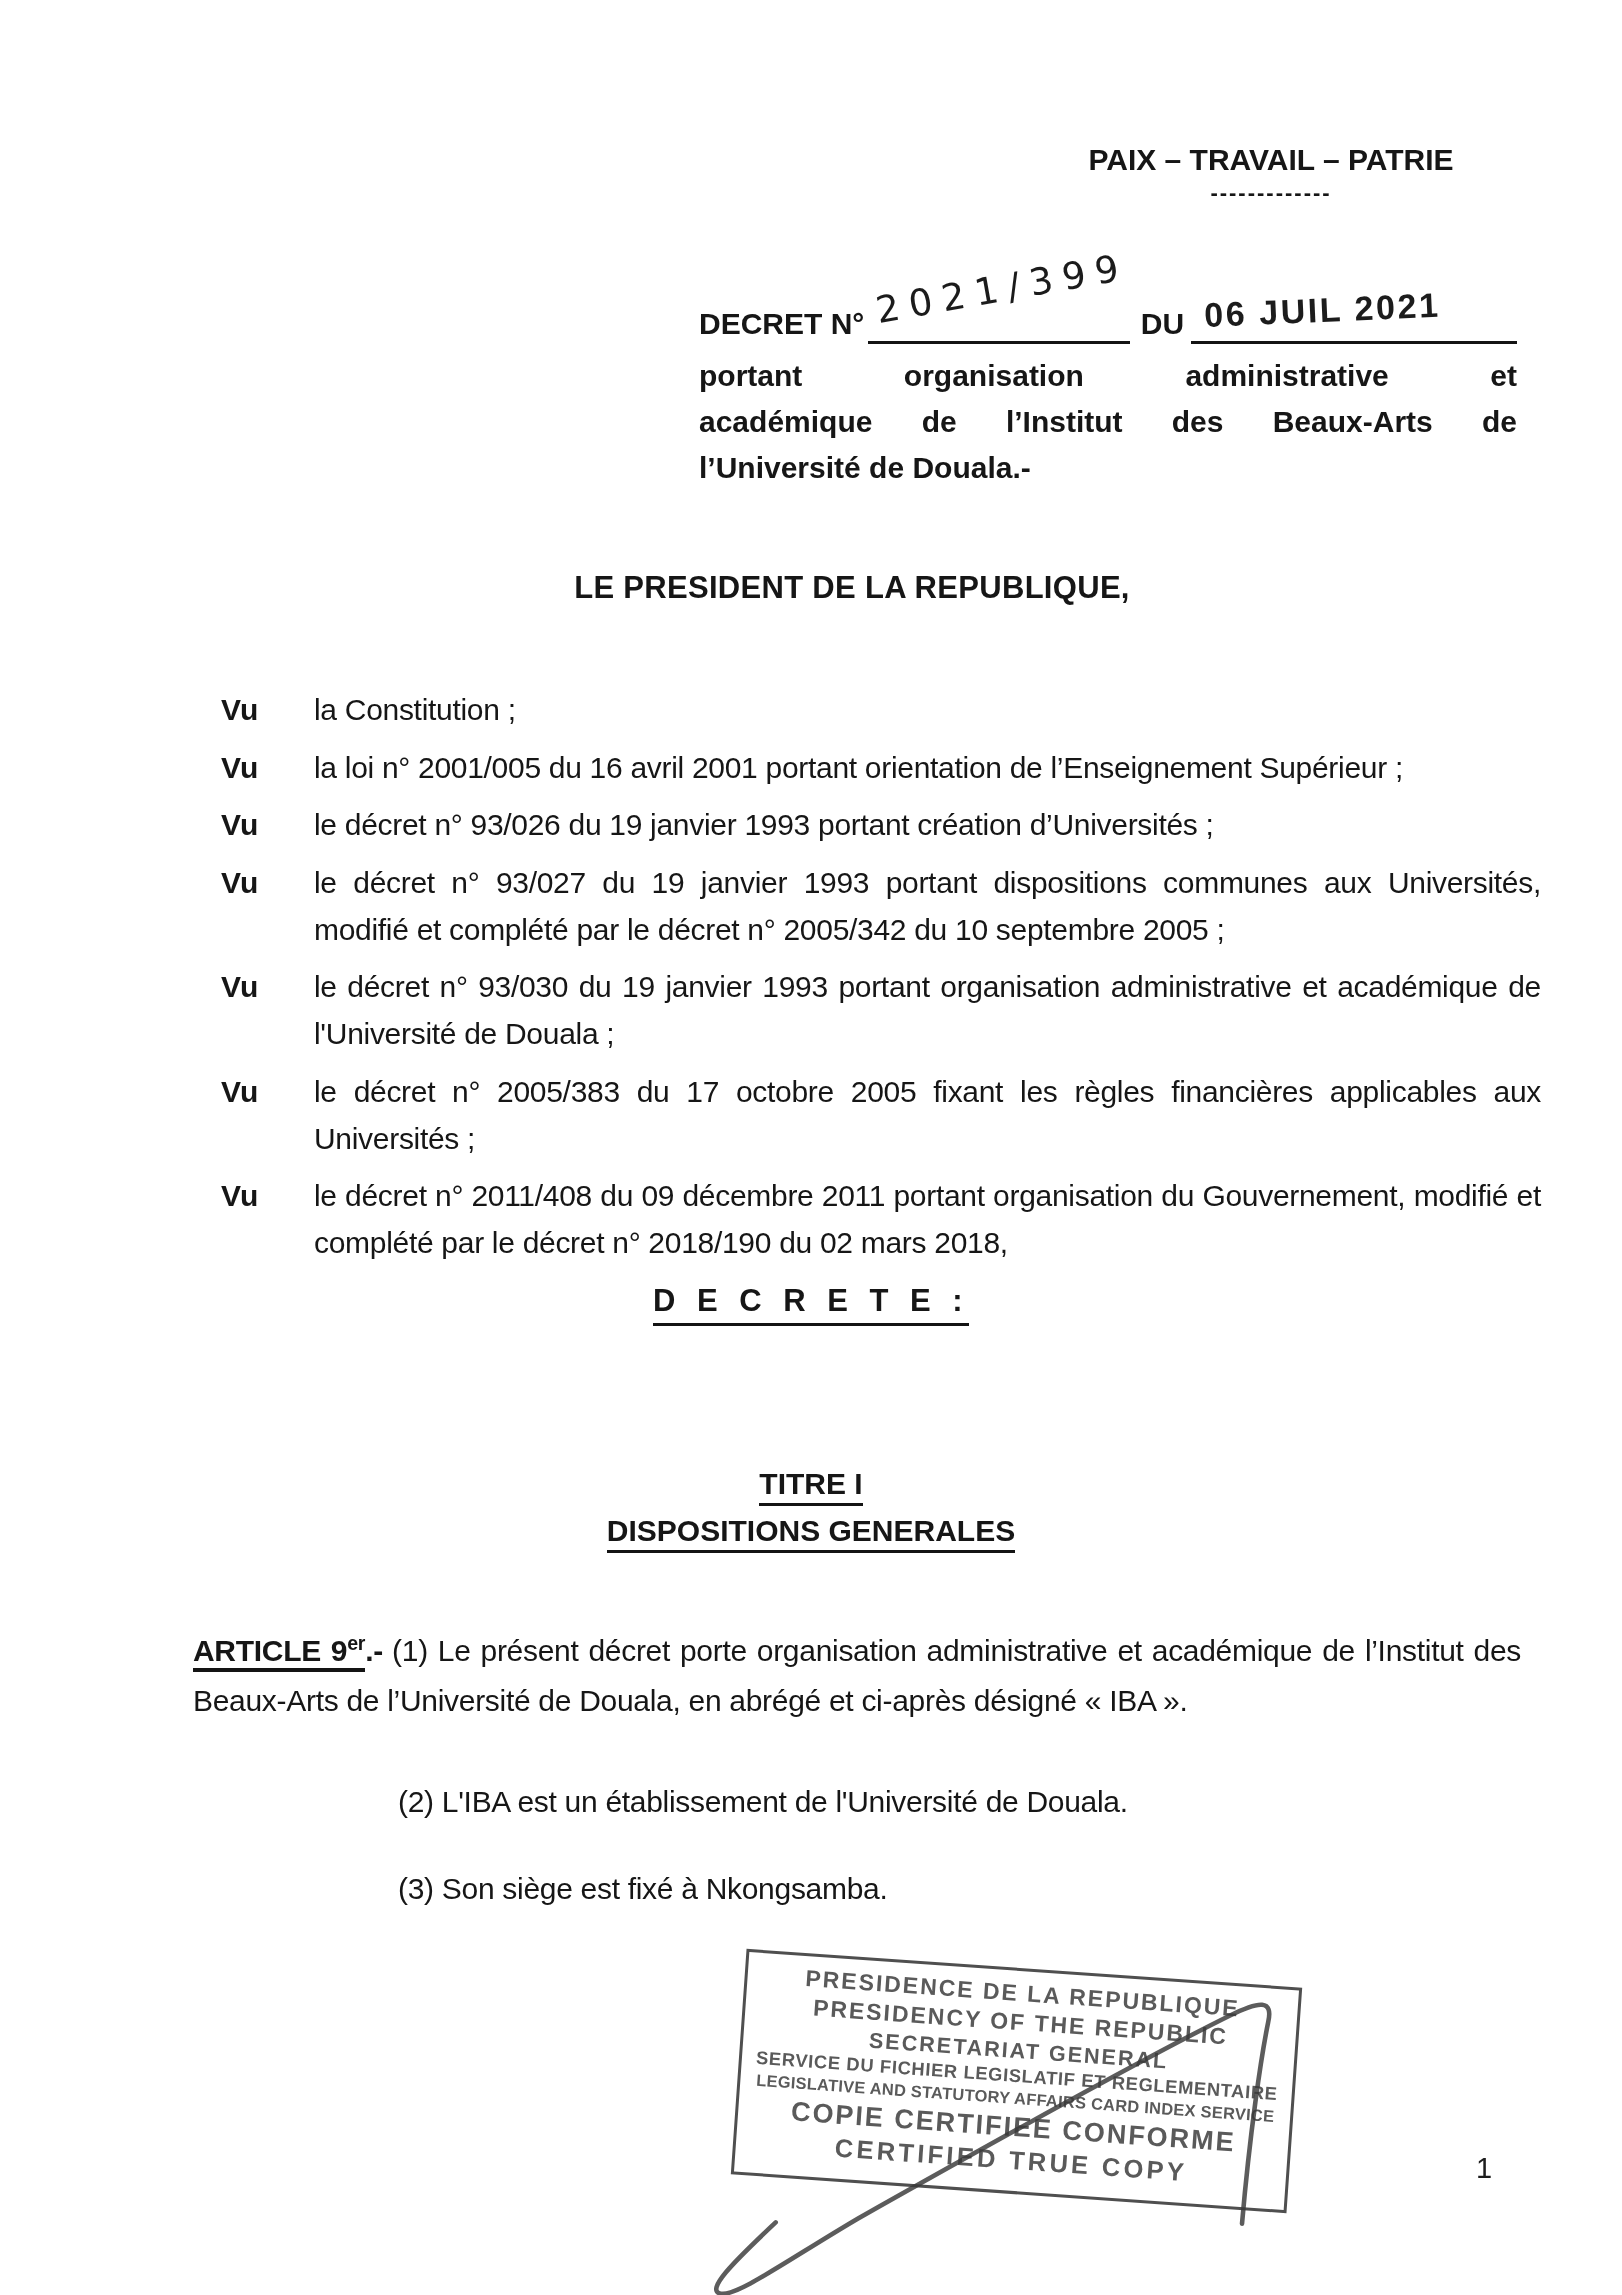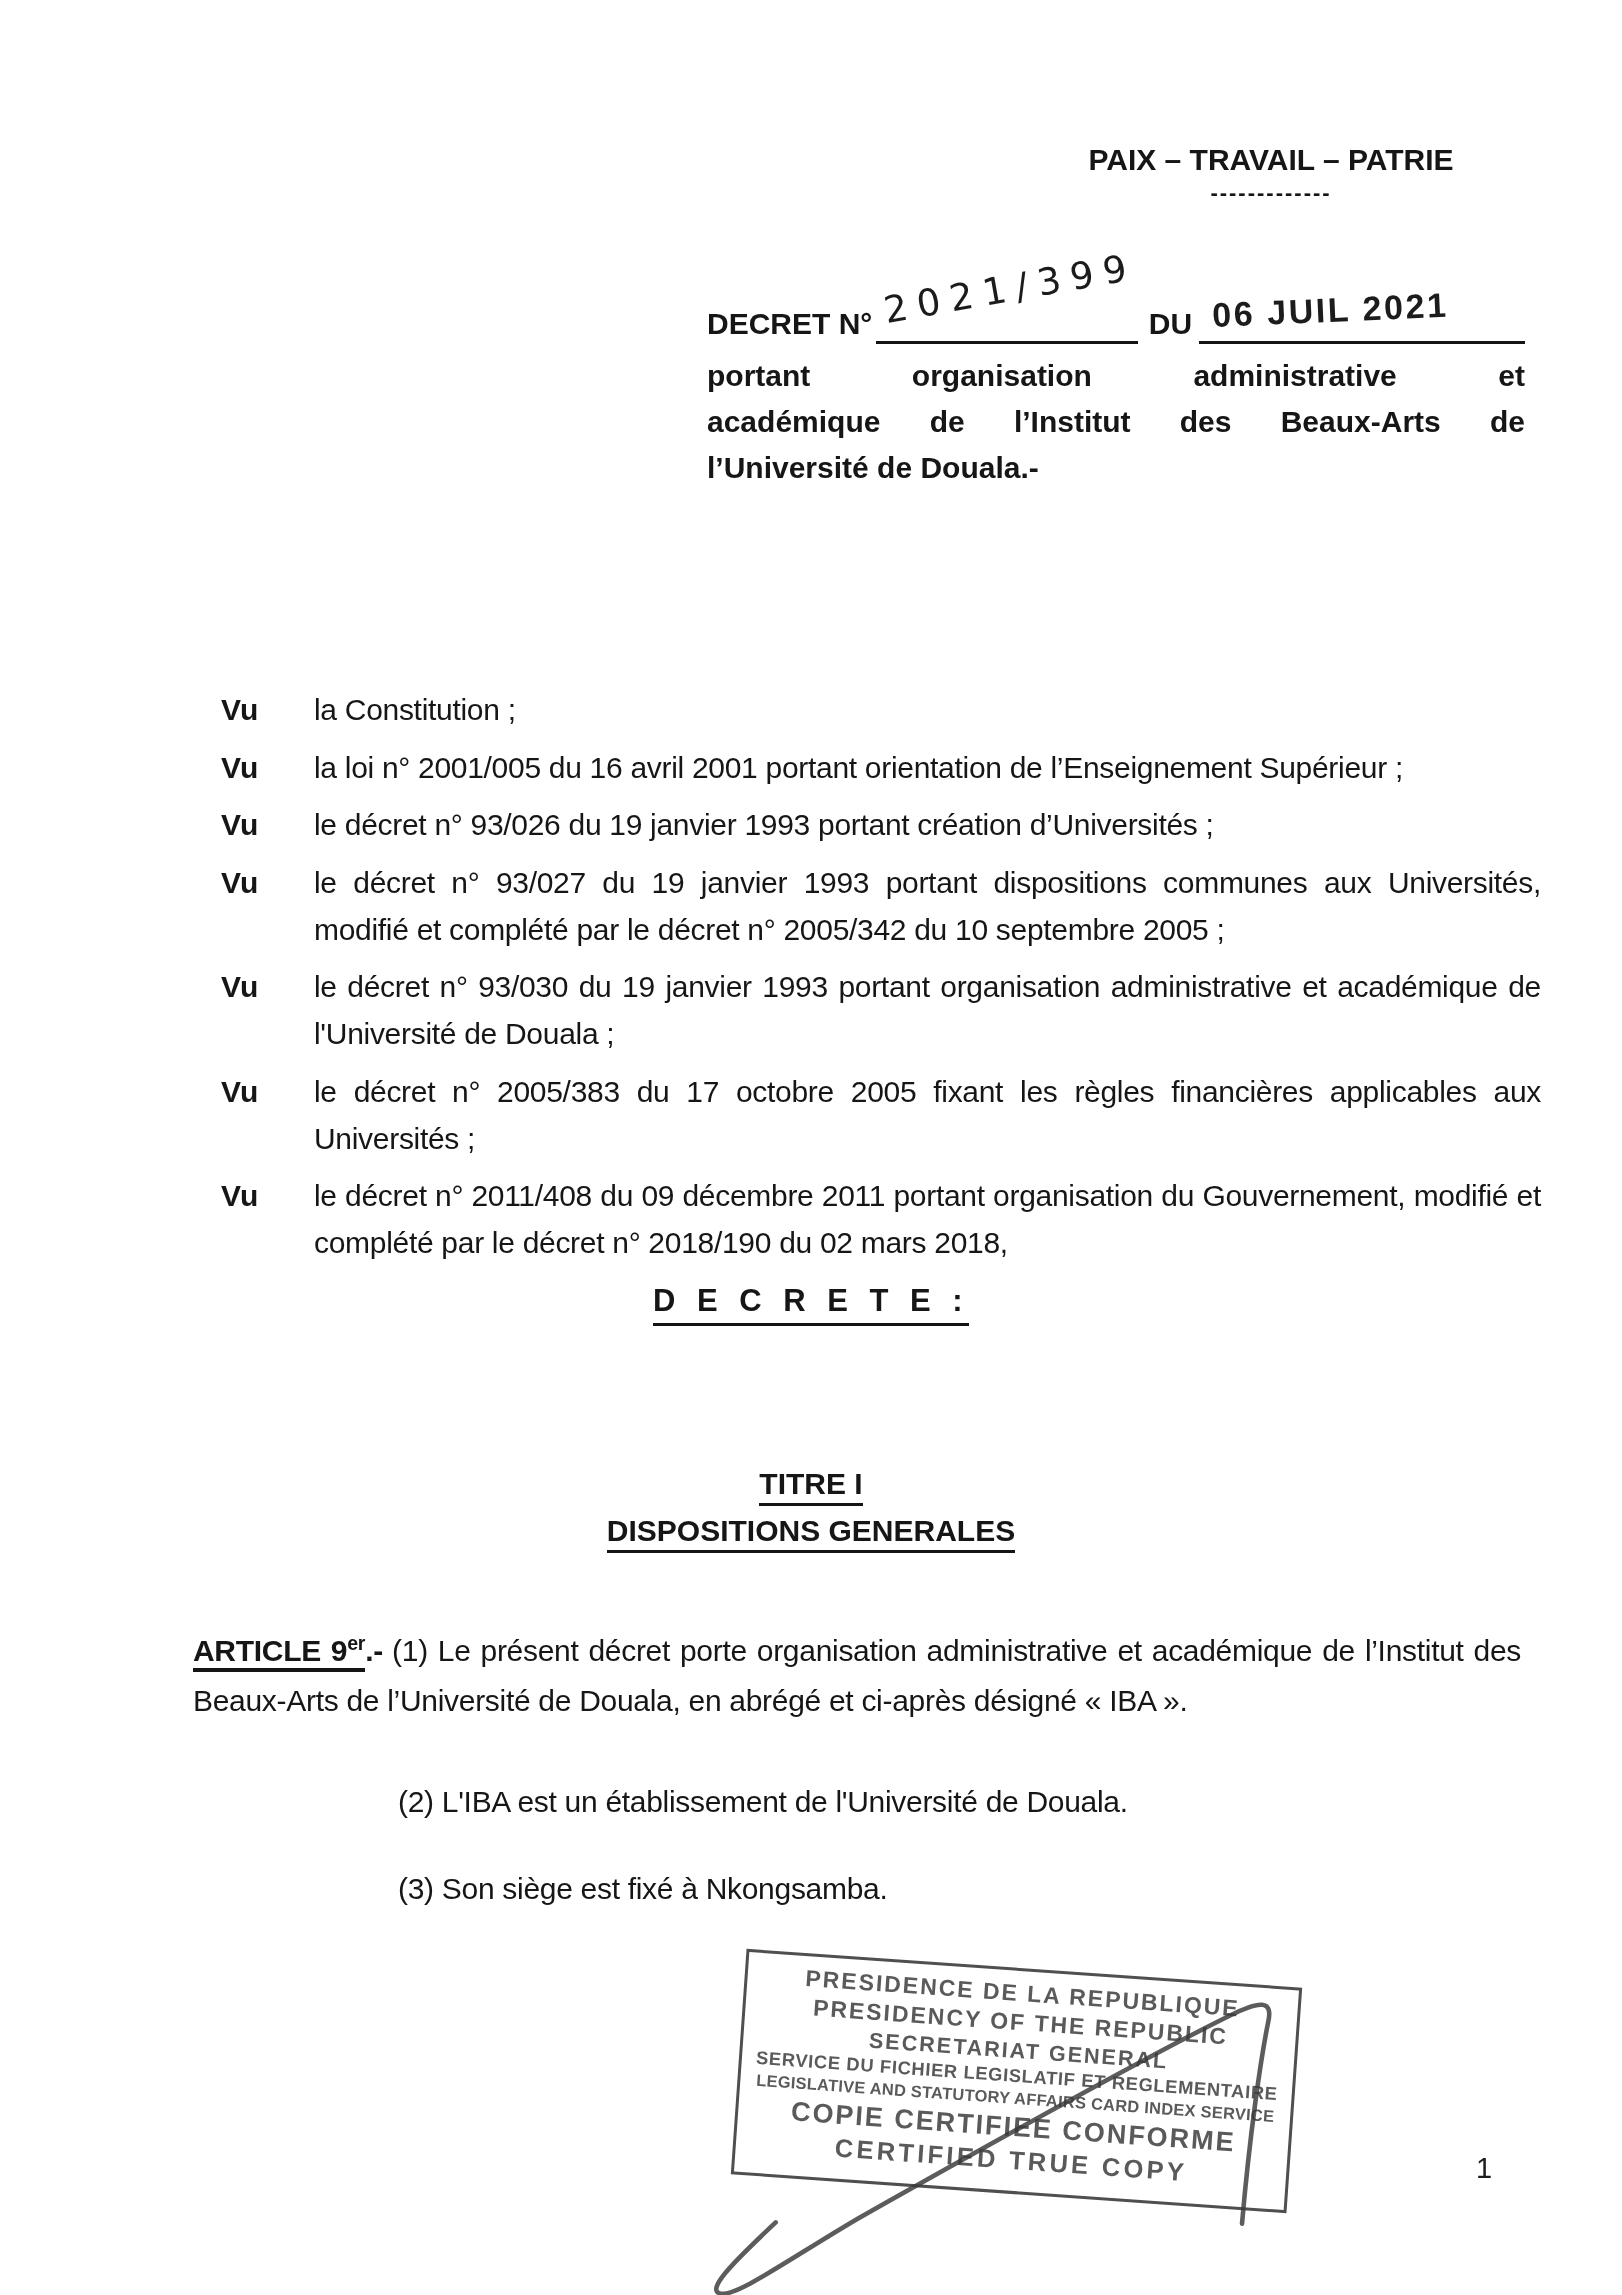--- a/index.html
+++ b/index.html
@@ -6,21 +6,21 @@
   .page{
     position:relative;width:1622px;height:2295px;background:#ffffff;
     color:#161616;font-family:"Liberation Sans",sans-serif;overflow:hidden;
   }
   
   .hdr-left{position:absolute;left:193px;top:143px;width:494px;text-align:center;}
   .hdr-right{position:absolute;left:1055px;top:143px;width:432px;text-align:center;}
   .hdr-title{font-weight:700;font-size:30px;white-space:nowrap;}
   .hdr-sep{font-weight:700;font-size:22px;letter-spacing:2px;margin-top:2.6px;}
   
-  .decree-head{position:absolute;left:699px;top:267px;width:818px;margin-left:8px;}
+  .decree-head{position:absolute;left:699px;top:267px;width:818px;}
   .decree-line{display:flex;align-items:flex-end;height:77px;font-weight:700;font-size:30px;}
   .decree-prefix{white-space:nowrap;padding-bottom:2.6px;}
   .blank{position:relative;border-bottom:3.9px solid #141414;}
   .blank1{flex:0 0 262px;margin-left:3.9px;align-self:stretch;}
   .blank2{flex:1 1 auto;align-self:stretch;}
   .handwritten{
     position:absolute;left:11.8px;bottom:9.2px;font-weight:400;font-size:37px;
     letter-spacing:9.8px;transform:rotate(-10deg);transform-origin:left bottom;
     white-space:nowrap;font-family:"DejaVu Sans",sans-serif;color:#1b1b1b;
   }
@@ -93,20 +93,21 @@
         <span class="datestamp">06 JUIL 2021</span>
       </span>
     </div>
     <div class="decree-subject">
       <div class="subject-line">portant organisation administrative et</div>
       <div class="subject-line">académique de l’Institut des Beaux-Arts de</div>
       <div class="subject-line last">l’Université de Douala.-</div>
     </div>
   </div>
 
+  <div class="president">LE PRESIDENT DE LA REPUBLIQUE,</div>
 
   <div class="vu-list">
     <div class="vu-row">
       <div class="vu-label">Vu</div>
       <div class="vu-text">la Constitution ;</div>
     </div>
     <div class="vu-row">
       <div class="vu-label">Vu</div>
       <div class="vu-text">la loi n° 2001/005 du 16 avril 2001 portant orientation de l’Enseignement Supérieur ;</div>
     </div>

